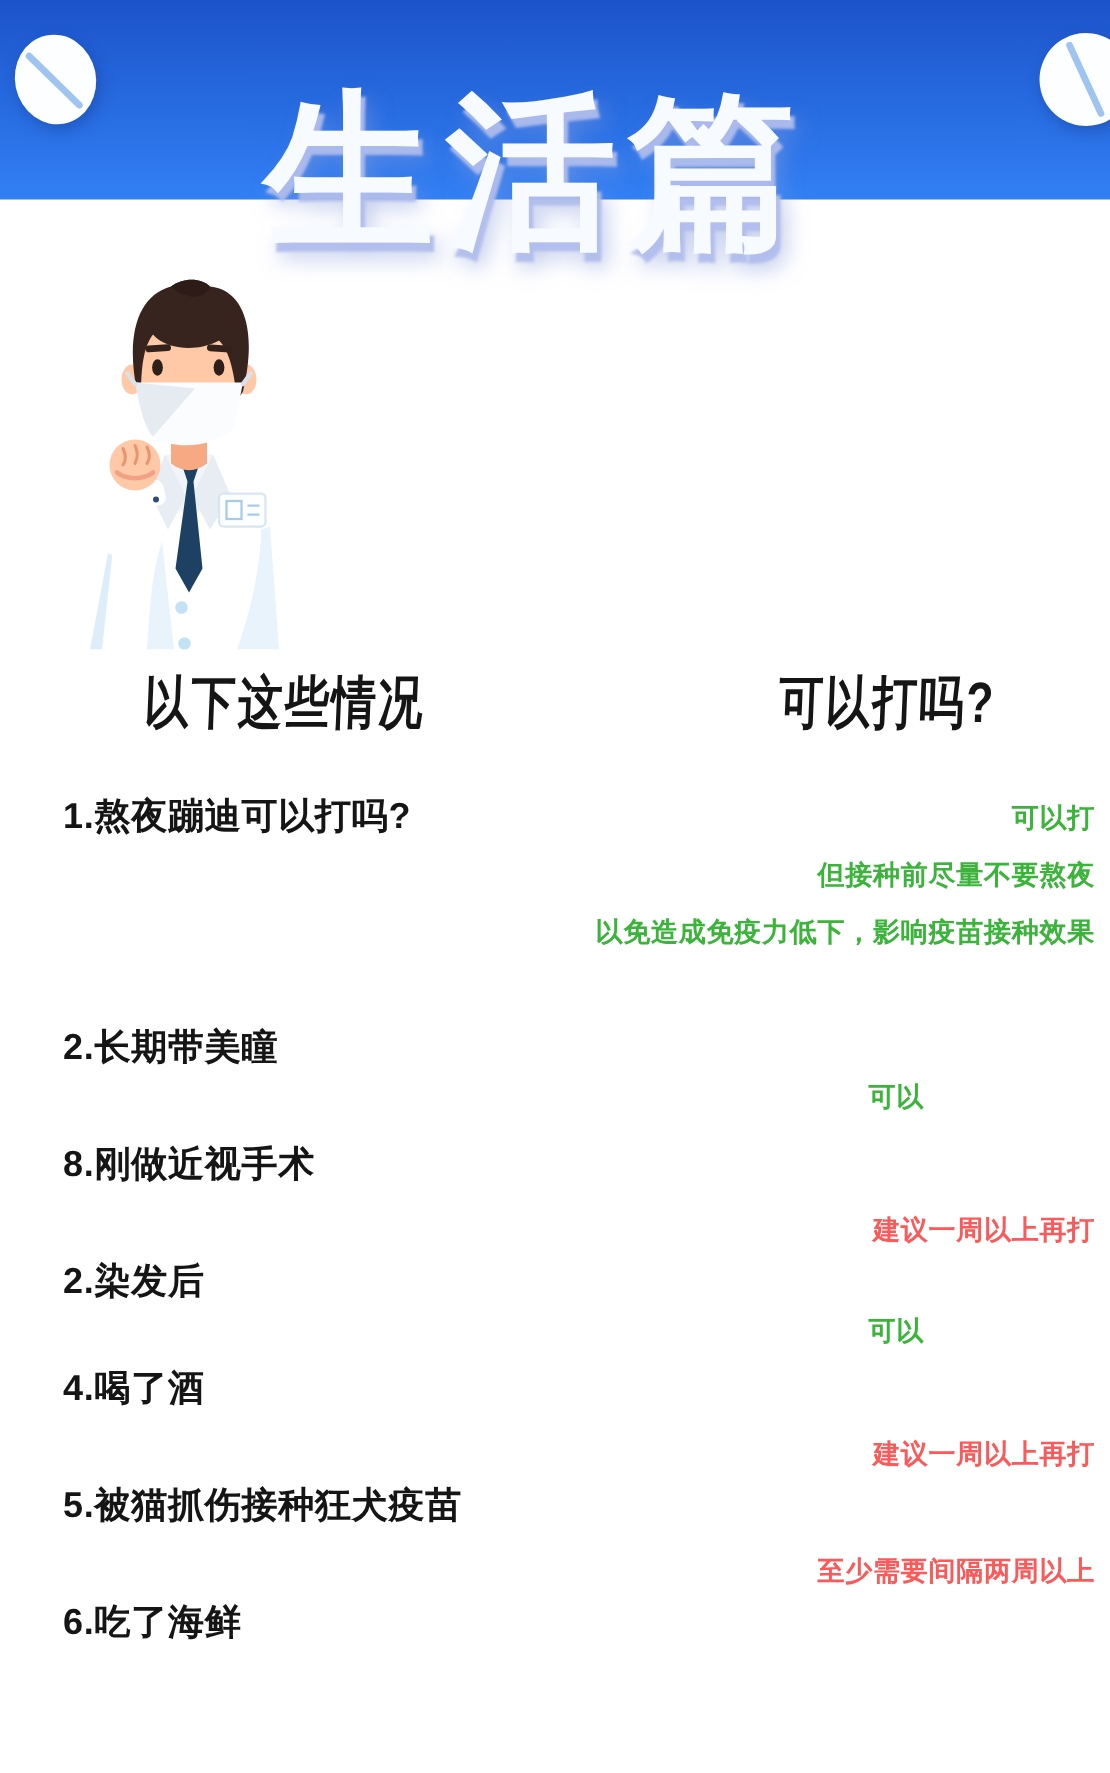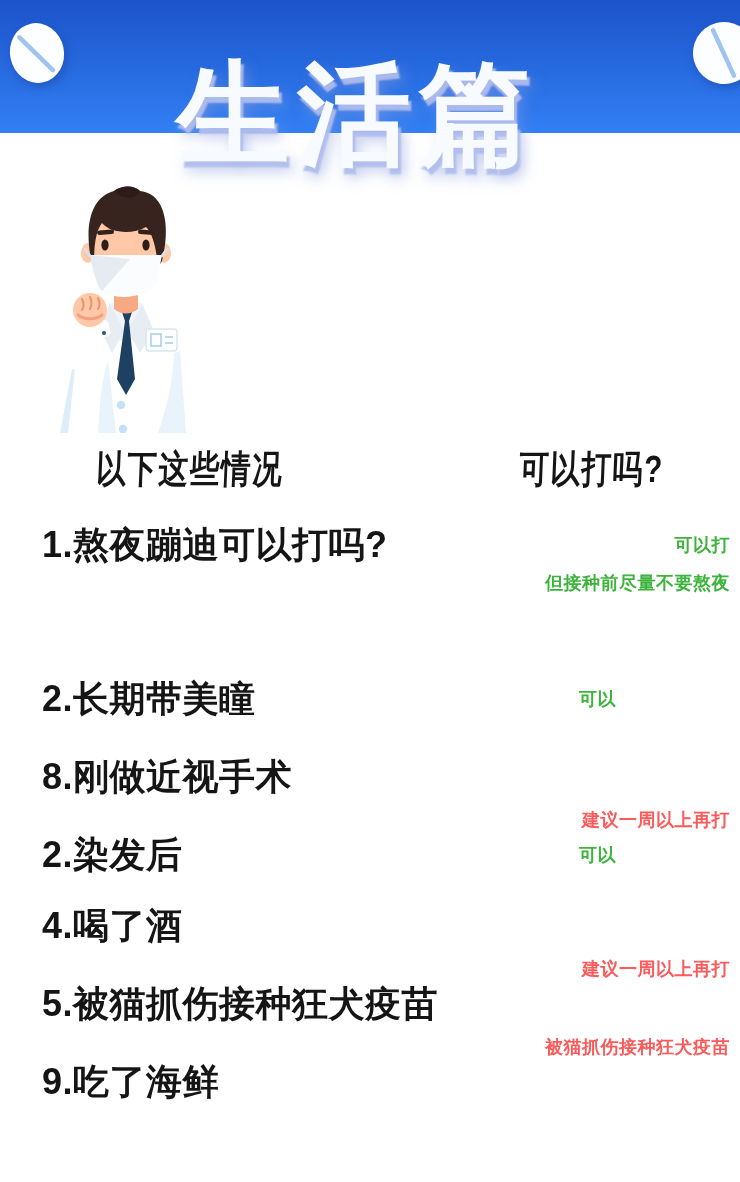--- a/index.html
+++ b/index.html
@@ -24,26 +24,26 @@
   .doctor{position:absolute;left:38px;top:183px;}
   .col-head{
     position:absolute;top:449px;font-size:38px;line-height:40px;font-weight:900;
     color:var(--text-color);letter-spacing:2px;white-space:nowrap;
     transform:scaleX(.78) skewX(-3deg);transform-origin:0 0;
   }
   .col-head-left{left:97px;}
   .col-head-right{left:520px;}
   .qa-row{position:absolute;left:0;width:740px;}
   .question{
-    position:absolute;left:42px;top:0;font-size:36px;line-height:38px;font-weight:600;
+    position:absolute;left:42px;top:0;font-size:24px;line-height:38px;font-weight:600;
     color:var(--text-color);letter-spacing:.5px;white-space:nowrap;
   }
   .answer{position:absolute;top:0;font-size:18px;line-height:38px;font-weight:600;letter-spacing:.5px;}
   .answer.align-right{right:10px;text-align:right;}
-  .answer.align-center{left:455px;right:0;text-align:center;}
+  .answer.align-center{left:455px;right:0;text-align:center;margin-top:32px;}
   .answer-line{white-space:nowrap;}
   .c-green{color:var(--green);}
   .c-red{color:var(--red);margin-top:43px;}
 </style>
 </head>
 <body>
 
 <div class="page" style="--green: #3CB43C; --red: #FA5A5A; --header-top: #1C53CA; --header-bottom: #3280F4; --title-color: #F7FAFF; --text-color: #151515;">
 
   <div class="header-band"></div>
@@ -119,20 +119,21 @@
 
   <div class="col-head col-head-left">以下这些情况</div>
   <div class="col-head col-head-right">可以打吗?</div>
 
   <div id="rows">
     <div class="qa-row" style="top: 526px;">
       <span class="question">1.熬夜蹦迪可以打吗?</span>
       <div class="answer align-right c-green">
           <div class="answer-line">可以打</div>
           <div class="answer-line">但接种前尽量不要熬夜</div>
+          <div class="answer-line">以免造成免疫力低下，影响疫苗接种效果</div>
         </div>
     </div>
 
     <div class="qa-row" style="top: 680px;">
       <span class="question">2.长期带美瞳</span>
       <div class="answer align-center c-green">
           <div class="answer-line">可以</div>
         </div>
     </div>
 
@@ -153,24 +154,24 @@
     <div class="qa-row" style="top: 907px;">
       <span class="question">4.喝了酒</span>
       <div class="answer align-right c-red">
           <div class="answer-line">建议一周以上再打</div>
         </div>
     </div>
 
     <div class="qa-row" style="top: 985px;">
       <span class="question">5.被猫抓伤接种狂犬疫苗</span>
       <div class="answer align-right c-red">
-          <div class="answer-line">被猫抓伤接种狂犬疫苗</div>
+          <div class="answer-line">至少需要间隔两周以上</div>
         </div>
     </div>
 
     <div class="qa-row" style="top: 1063px;">
-      <span class="question">9.吃了海鲜</span>
+      <span class="question">6.吃了海鲜</span>
       <div class="answer align-right c-green">
         </div>
     </div>
   </div>
 
 </div>
 
 </body></html>

